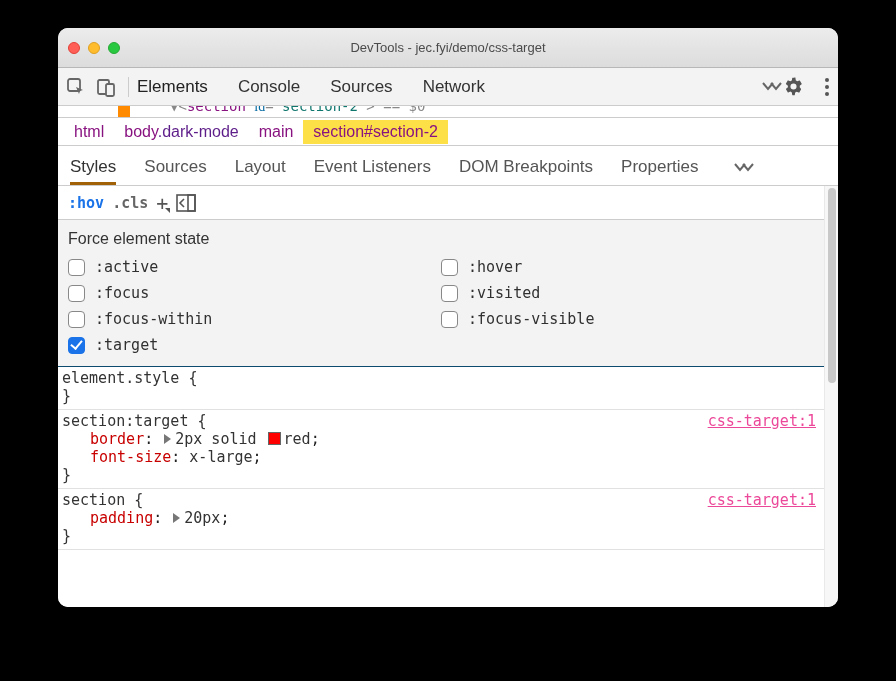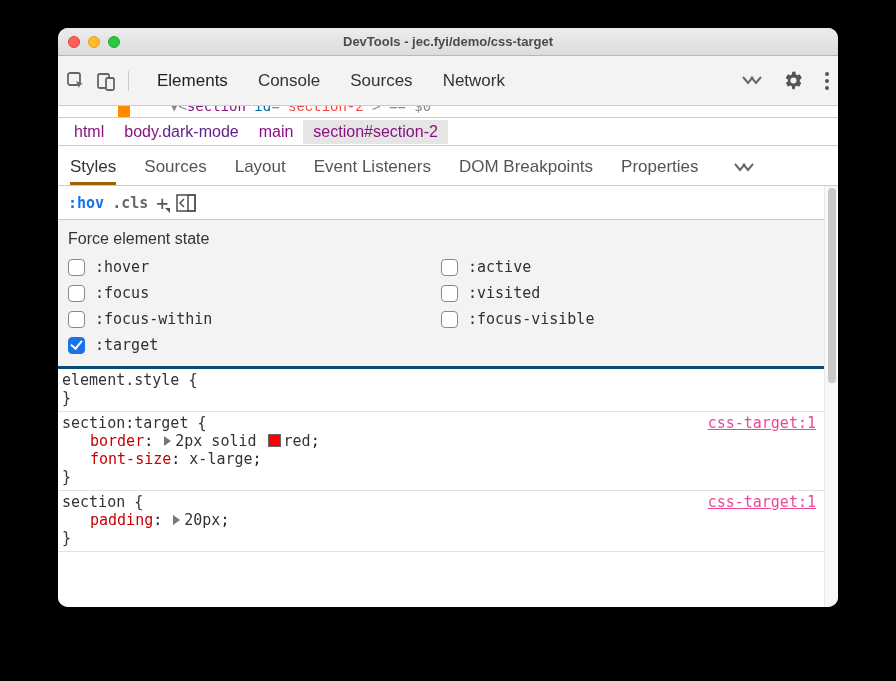--- a/index.html
+++ b/index.html
@@ -18,42 +18,41 @@
     width: 780px;
     height: 579px;
     background: #fff;
     border-radius: 10px;
     box-shadow: 0 20px 60px rgba(0,0,0,0.5);
     overflow: hidden;
     display: flex;
     flex-direction: column;
   }
   .titlebar {
-    height: 28px;
+    height: 40px;
     background: linear-gradient(#ececec, #dcdcdc);
     border-bottom: 1px solid #b7b7b7;
     display: flex;
     align-items: center;
     position: relative;
-    font-weight: bold;
   }
   .traffic { display: flex; gap: 8px; margin-left: 10px; }
   .tl { width: 12px; height: 12px; border-radius: 50%; }
   .tl.red { background:#ff5f57; border:0.5px solid #e24238;}
   .tl.yellow { background:#ffbd2e; border:0.5px solid #dfa022;}
   .tl.green { background:#28c940; border:0.5px solid #26a934;}
   .title { position:absolute; left:0; right:0; text-align:center; font-size:13px; color:#4b4b4b; pointer-events:none;}
   .main-toolbar {
-    height: 50px;
+    height: 38px;
     border-bottom: 1px solid #ccc;
     background:#f3f3f3;
     display:flex;
     align-items:center;
     padding: 0 8px;
-    gap: 20px;
+    gap: 0;
   }
   .toolbar-icons { display:flex; align-items:center; gap:10px; padding-right:12px; border-right:1px solid #ccc; margin-right:8px;}
   .main-tabs { display:flex; gap:30px; font-size:17px; color:#333; flex:1;}
   .main-tab { cursor:default; }
   .main-tab.active { color:#222; }
   .toolbar-right { display:flex; align-items:center; gap:20px; margin-left:auto; color:#666;}
   svg { display:block; }
 
   .orange-peek {
     height: 12px;
@@ -62,36 +61,36 @@
     position:relative;
     overflow:hidden;
     font-family: Menlo, Consolas, monospace;
     font-size:14px;
     padding-left: 60px;
   }
   .orange-bar { position:absolute; left:60px; top:0; width:12px; height:100%; background:#ff8a00;}
   .peek-text { position:absolute; left: 112px; top:-8px; color:#888;}
   .peek-text .ang { color:#888;}
   .peek-text .tag { color:#881280;}
-  .peek-text .attr { color:#0369a1;}
-  .peek-text .str { color:#ef4444;font-family:Liberation Mono, monospace;}
+  .peek-text .attr { color:#0369a1;font-family:Liberation Serif, serif;}
+  .peek-text .str { color:#0f766e;}
 
   .breadcrumbs {
     height: 28px;
     display:flex;
     align-items:center;
     font-size:16px;
     padding-left: 6px;
     background:#fff;
     border-bottom:1px solid #ccc;
     font-family: -apple-system, Arial, sans-serif;
   }
   .crumb { padding: 3px 10px; color:#881280; cursor:default;}
   .crumb .dark { color:#5e1e8a;}
-  .crumb.sel { background:#e5e5e5; color:#881280;}
+  .crumb.sel { background:#fde047; color:#881280;}
 
   .sub-tabs {
     height: 40px;
     display:flex;
     align-items:flex-end;
     gap: 28px;
     padding: 0 12px;
     border-bottom: 1px solid #ccc;
     font-size:17px;
     color:#555;
@@ -116,21 +115,21 @@
   }
   .filter-input::placeholder { color:#999;}
   .filter-tools { display:flex; align-items:center; gap:8px; padding: 0 10px; font-family: Menlo, monospace; font-size:15px;}
   .hov { color:#1a73e8; font-weight:bold;}
   .cls { color:#666; font-weight:bold;}
   .plus { color:#555; font-size:20px; position:relative;}
   .plus:after { content:''; position:absolute; right:-2px; bottom:2px; border-left:5px solid transparent; border-top:5px solid #555;}
 
   .force-block {
     background:#f3f3f3;
-    border-bottom:3px solid #0c4a6e;
+    border-bottom:1px solid #0c4a6e;
     padding: 10px 10px 12px 10px;
   }
   .force-title { font-size:16px; color:#333; margin-bottom:10px;}
   .force-grid { display:grid; grid-template-columns: 1fr 1fr; row-gap: 8px; font-family: Menlo, Consolas, monospace; font-size:15px; color:#303030;}
   .chk-row { display:flex; align-items:center; gap:10px;}
   .chk { width:17px; height:17px; border:1.5px solid #888; border-radius:4px; background:#fff; position:relative;}
   .chk.on { background:#1a73e8; border-color:#1a73e8;}
   .chk.on:after { content:''; position:absolute; left:3.5px; top:0px; width:5px; height:9px; border:solid #fff; border-width:0 2.5px 2.5px 0; transform:rotate(40deg);}
 
   .rule { border-bottom:1px solid #e1e1e1; padding:2px 8px 4px 4px; font-family: Menlo, Consolas, monospace; font-size:15px; position:relative; color:#222;}
@@ -244,25 +243,25 @@
               </svg>
           </span>
         </div>
       </div>
 
       <div class="force-block">
         <div class="force-title">Force element state</div>
         <div class="force-grid" id="force-grid">
             <div class="chk-row">
               <span class="chk"></span>
+              <span>:active</span>
+            </div>
+            <div class="chk-row">
+              <span class="chk"></span>
               <span>:hover</span>
-            </div>
-            <div class="chk-row">
-              <span class="chk"></span>
-              <span>:active</span>
             </div>
             <div class="chk-row">
               <span class="chk"></span>
               <span>:focus</span>
             </div>
             <div class="chk-row">
               <span class="chk"></span>
               <span>:visited</span>
             </div>
             <div class="chk-row">

